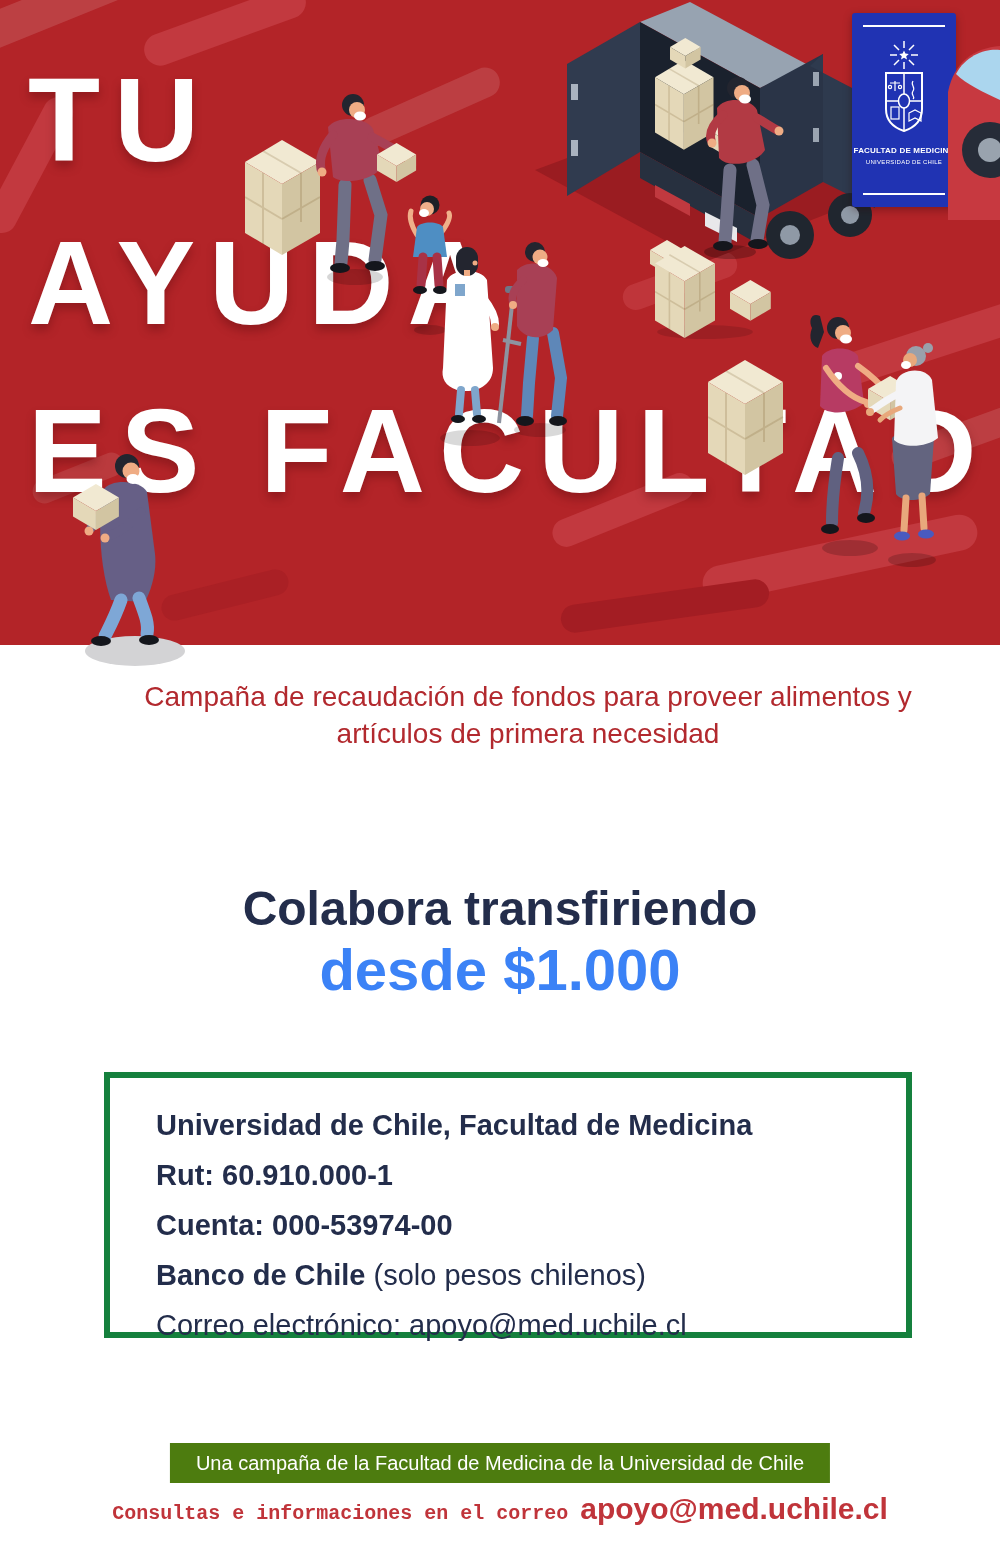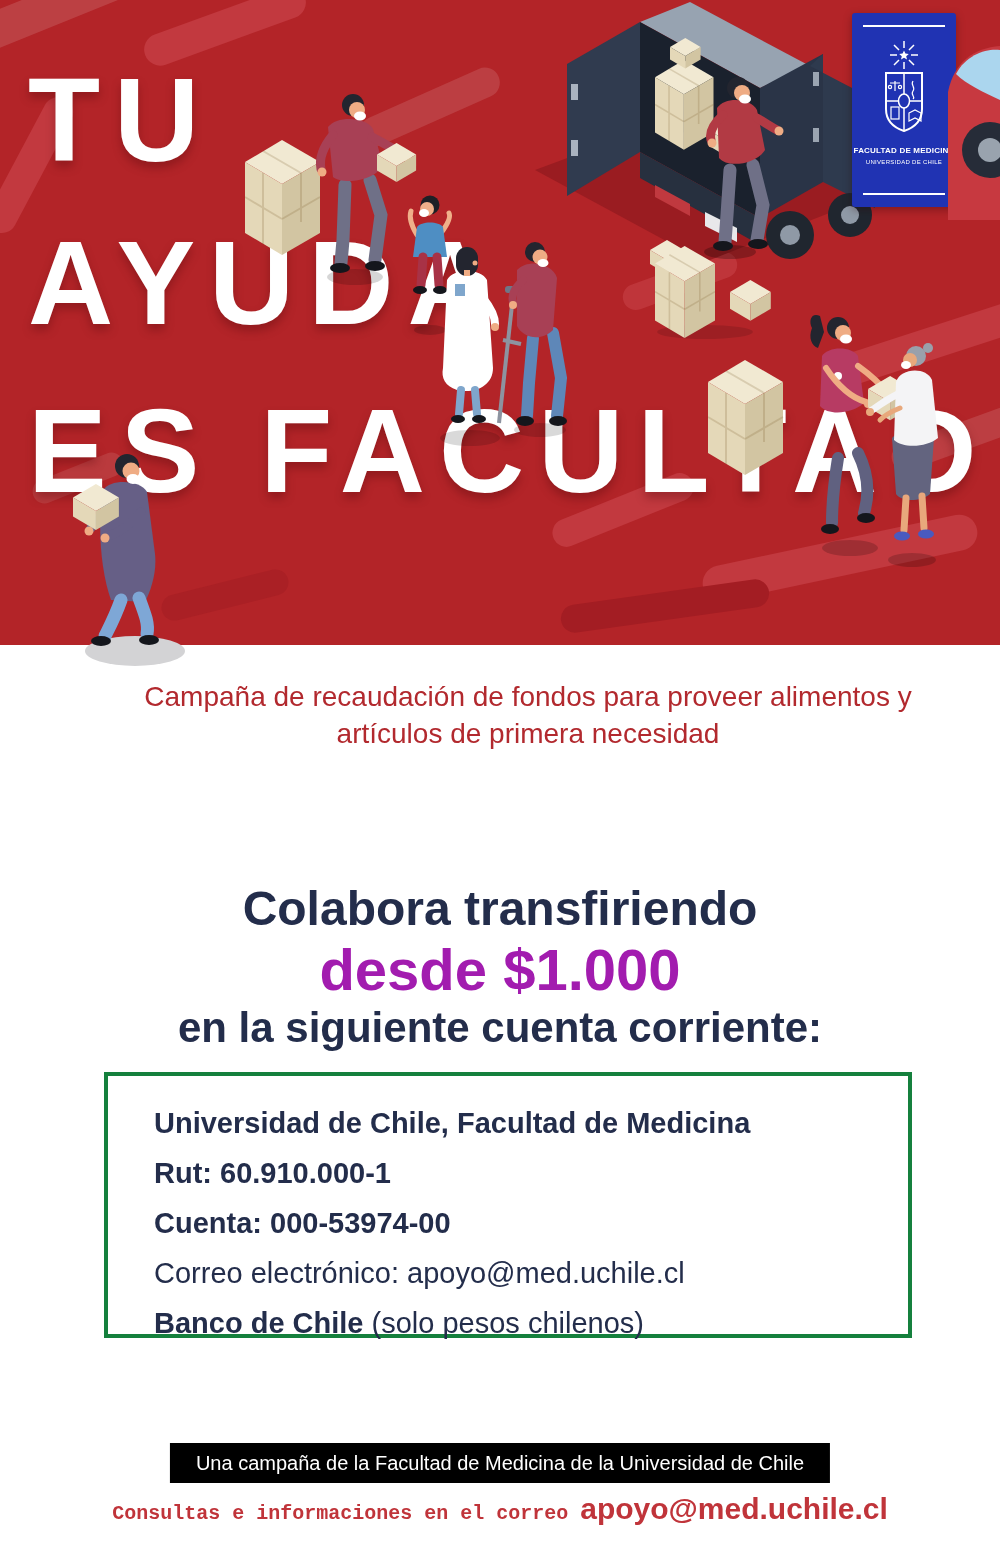--- a/index.html
+++ b/index.html
@@ -25,29 +25,29 @@
   .badge-uni{top:146px;font-size:6px;letter-spacing:.3px;}
   
   .walker-shadow{position:absolute;left:85px;top:636px;width:100px;height:30px;background:#d3d3d5;
                  border-radius:50%;z-index:2;}
   .scene-f{z-index:3;}
   
   .campaign{position:absolute;left:0;top:678px;width:1000px;text-align:center;
             font-weight:400;font-size:28px;line-height:37px;color:#b2292e;padding-left:28px;}
   .donate{position:absolute;left:0;top:880px;width:1000px;text-align:center;color:#232d4b;}
   .donate-l1{font-weight:700;font-size:48px;line-height:58px;}
-  .donate-l2{font-weight:700;font-size:58px;line-height:64px;color:#a21caf;}
+  .donate-l2{font-weight:700;font-size:58px;line-height:64px;color:#3b82f6;}
   .donate-l3{font-weight:700;font-size:42px;line-height:52px;}
   .account-box{position:absolute;left:104px;top:1072px;width:808px;height:266px;
-               border:4px solid #15803d;background:#ffffff;box-sizing:border-box;
+               border:6px solid #15803d;background:#ffffff;box-sizing:border-box;
                padding:22px 0 0 46px;}
   .acct-row{font-size:29px;line-height:50px;color:#232d4b;}
   .b{font-weight:700;}
   .banner{position:absolute;top:1443px;left:50%;transform:translateX(-50%);
-          background:#000000;color:#ffffff;font-size:20px;line-height:20px;
+          background:#4d7c0f;color:#ffffff;font-size:20px;line-height:20px;
           padding:10px 26px;white-space:nowrap;}
   .contact{position:absolute;left:0;top:1492px;width:1000px;text-align:center;color:#c0343a;}
   .contact-prefix{font-weight:700;font-size:20px;font-family:Liberation Mono, monospace;}
   .contact-email{font-weight:700;font-size:30px;}
 </style>
 </head>
 <body>
 
 <svg width="0" height="0" style="position:absolute" aria-hidden="true">
   <defs>
@@ -261,29 +261,28 @@
   </div>
 
   <div class="campaign">
     <div>Campaña de recaudación de fondos para proveer alimentos y</div>
     <div>artículos de primera necesidad</div>
   </div>
 
   <div class="donate">
     <div class="donate-l1">Colabora transfiriendo</div>
     <div class="donate-l2">desde $1.000</div>
-    <div class="donate-l3">en la siguiente cuenta corriente:</div>
   </div>
 
   <div class="account-box">
     <div class="acct-row b">Universidad de Chile, Facultad de Medicina</div>
     <div class="acct-row b">Rut: 60.910.000-1</div>
     <div class="acct-row b">Cuenta: 000-53974-00</div>
+    <div class="acct-row"><span class="b">Banco de Chile</span><span> (solo pesos chilenos)</span></div>
     <div class="acct-row">Correo electrónico: apoyo@med.uchile.cl</div>
-    <div class="acct-row"><span class="b">Banco de Chile</span><span> (solo pesos chilenos)</span></div>
   </div>
 
   <div class="banner">Una campaña de la Facultad de Medicina de la Universidad de Chile</div>
   <div class="contact">
     <span class="contact-prefix">Consultas e informaciones en el correo </span><span class="contact-email">apoyo@med.uchile.cl</span>
   </div>
 
 </div>
 
 </body></html>

